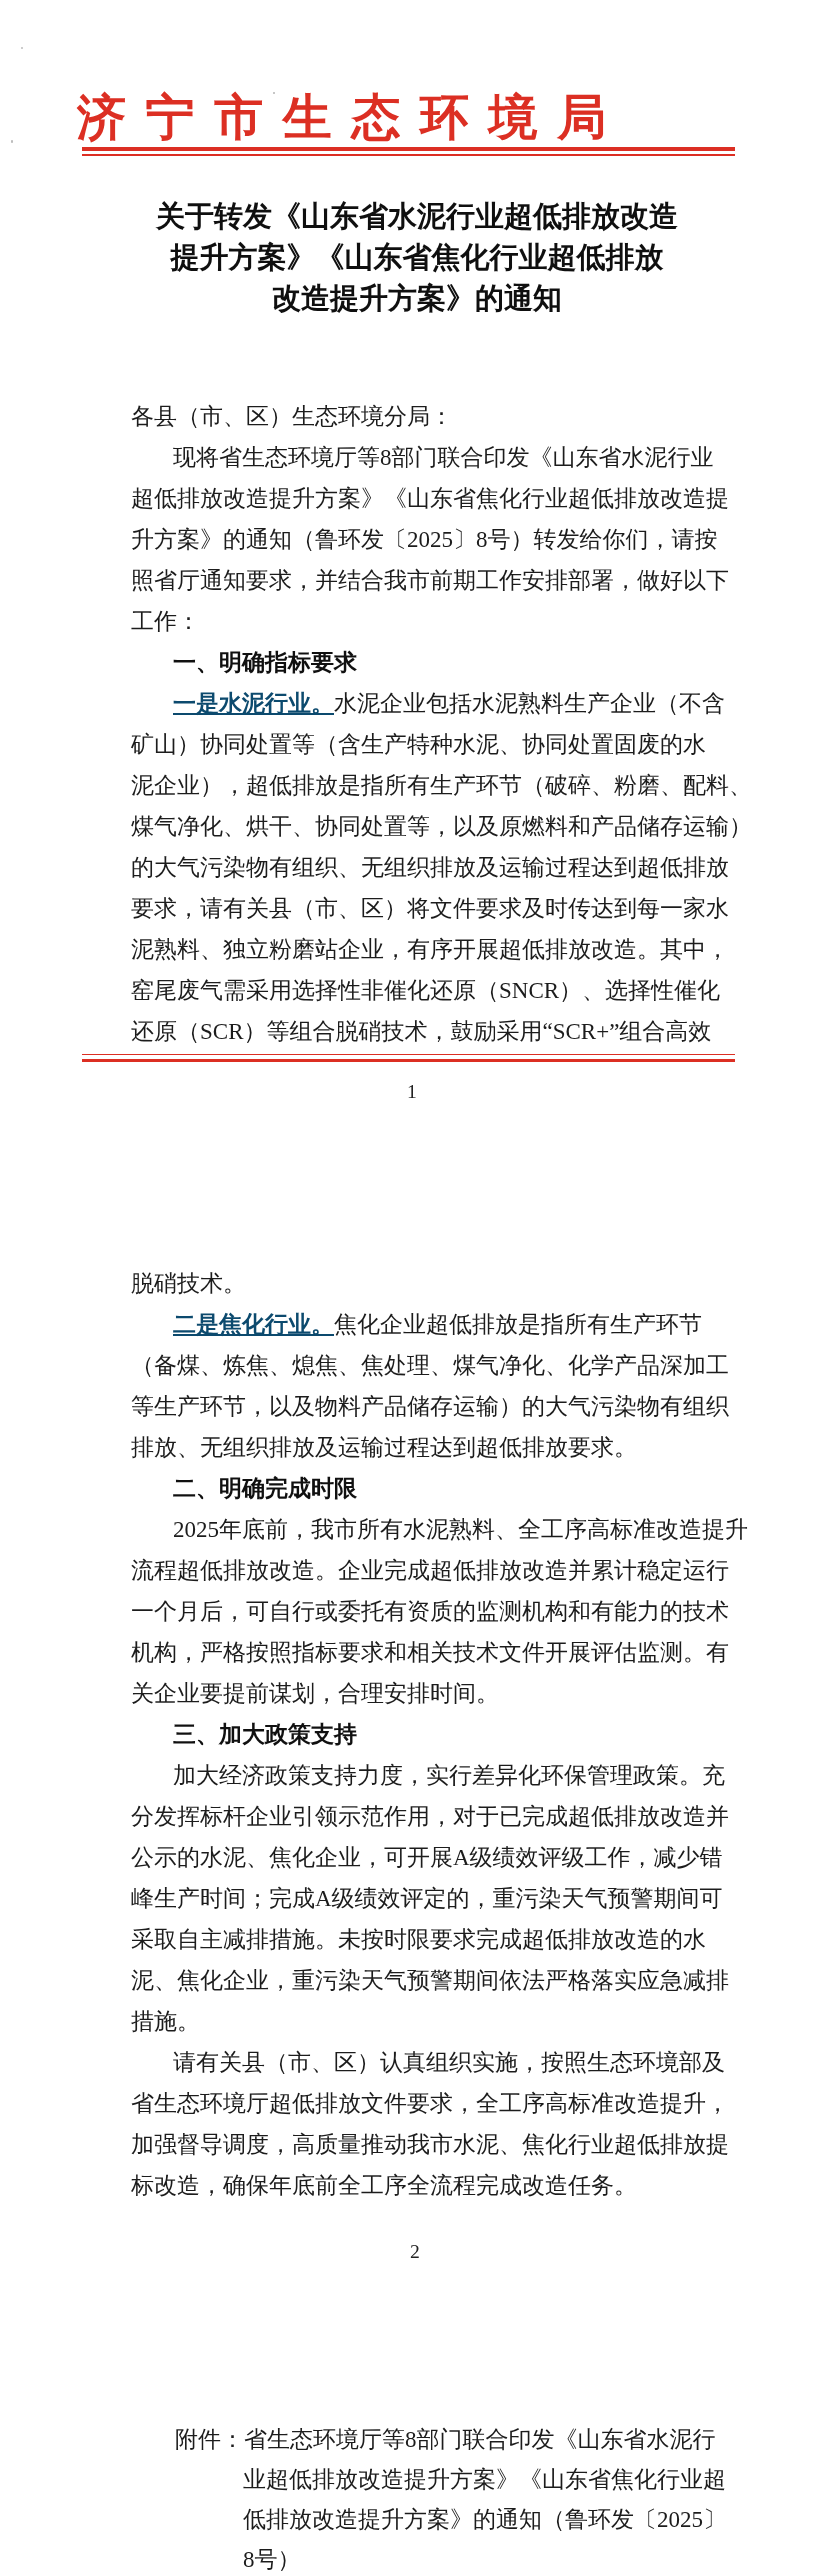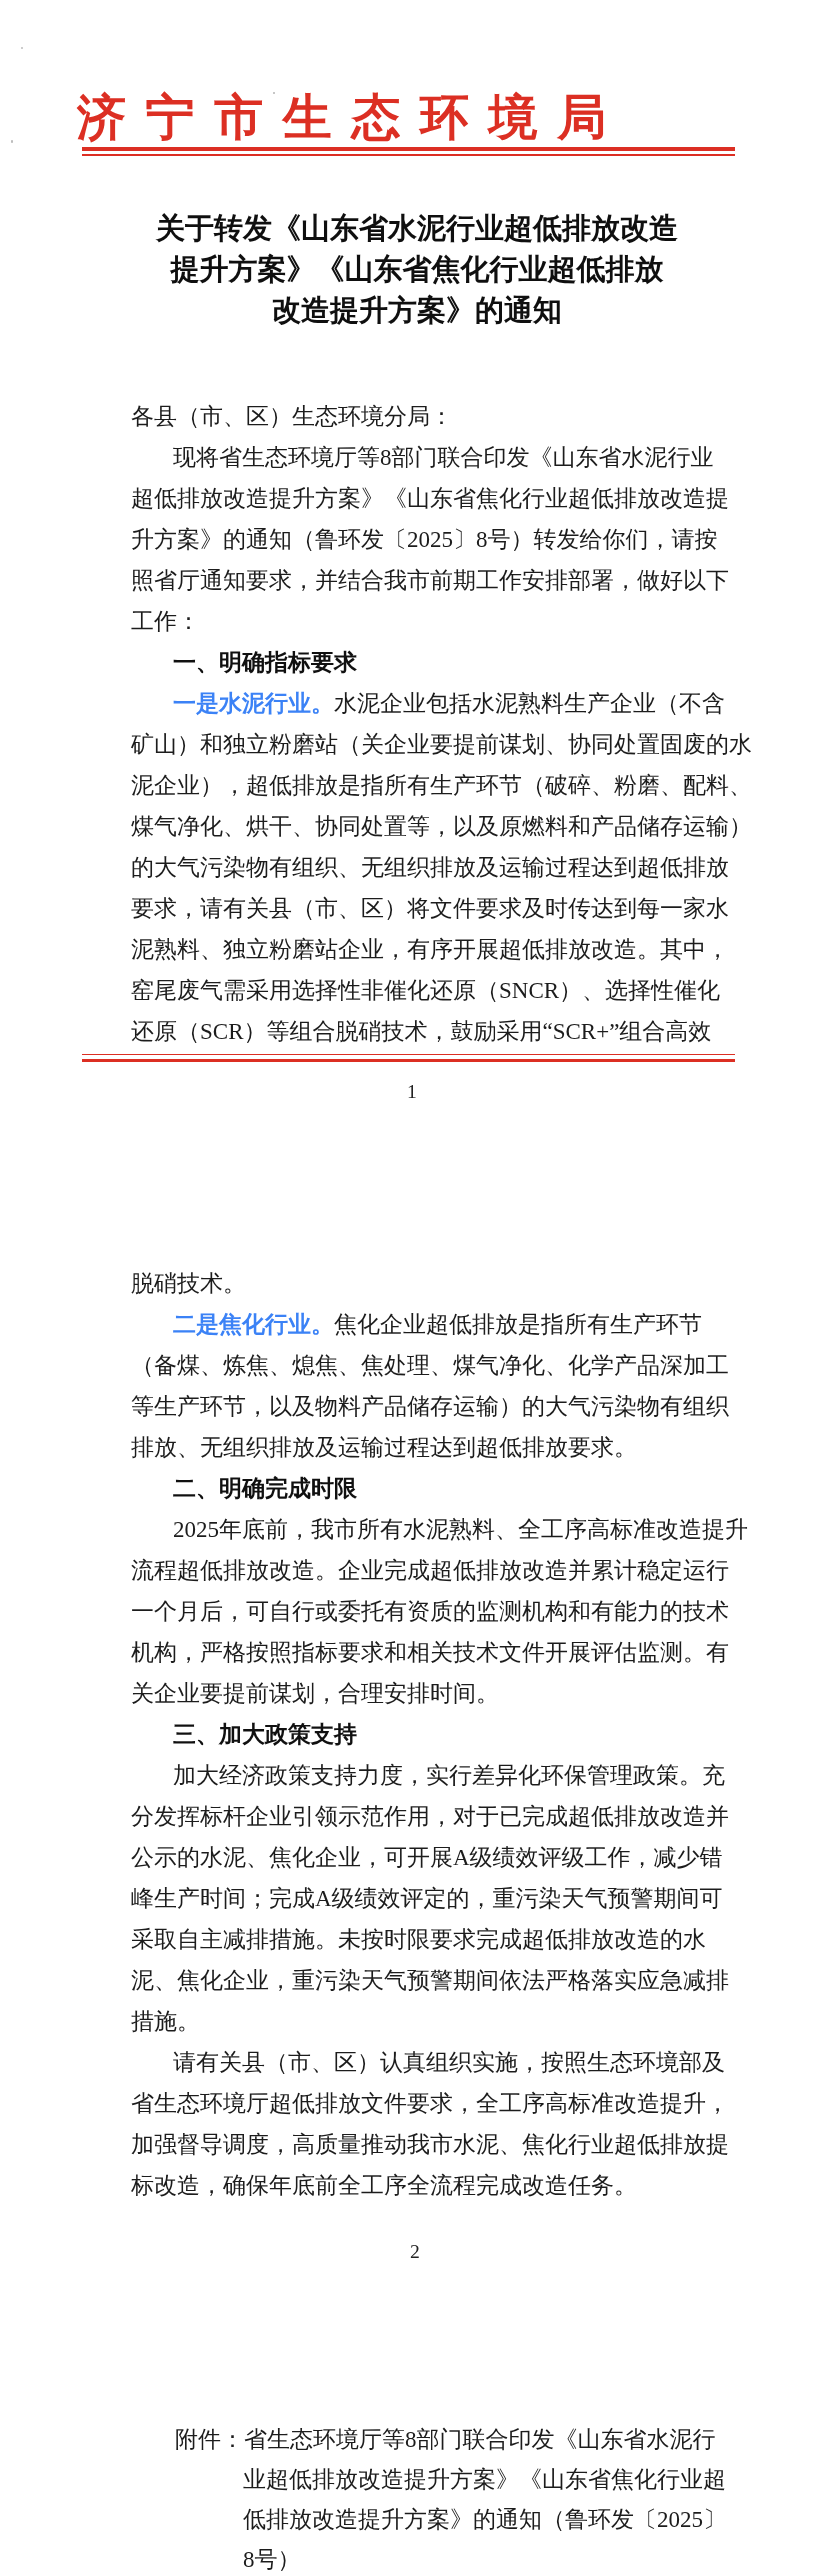--- a/index.html
+++ b/index.html
@@ -18,34 +18,34 @@
     font-size:49px;font-weight:bold;color:var(--red);
     letter-spacing:19.6px;white-space:nowrap;line-height:1;
   }
   .rule{position:absolute;left:82px;width:653px;background:var(--red);}
   .rule-top-thick{top:147px;height:3.6px;}
   .rule-top-thin{top:154px;height:1.5px;}
   .rule-foot-thin{top:1054px;height:1px;}
   .rule-foot-thick{top:1059px;height:3.1px;}
   
   .doc-title{
-    position:absolute;top:208px;left:131px;width:572px;text-align:center;
+    position:absolute;top:196px;left:131px;width:572px;text-align:center;
     font-size:29px;font-weight:bold;color:#0f0f0f;line-height:41px;white-space:nowrap;
   }
   
   .body-block{
     position:absolute;left:131px;font-size:23px;line-height:41px;
     color:var(--ink);white-space:nowrap;
   }
   #body-page1{top:396px;}
   #body-page2{top:1263px;}
   .doc-line{height:41px;}
   .doc-line.indent{padding-left:42px;}
   .doc-line.heading{font-weight:bold;font-family:"Liberation Sans",sans-serif;color:#101010;}
-  .lead-bold{font-weight:bold;font-family:"Liberation Sans",sans-serif;color:#3b82f6;}
+  .lead-bold{font-weight:bold;font-family:"Liberation Sans",sans-serif;color:#0c4a6e;text-decoration:underline;}
   
   .attachment{
     position:absolute;left:175px;top:2420px;font-size:23px;line-height:40px;
     color:var(--ink);white-space:nowrap;
   }
   .attachment .doc-line{height:40px;padding-left:68px;}
   .attachment .doc-line.first{padding-left:0;}
   
   .page-num{position:absolute;font-size:19.6px;color:#222;line-height:1;}
   #pagenum-1{left:407px;top:1082px;}
@@ -72,21 +72,21 @@
 
   <div class="body-block" id="body-page1">
       <div class="doc-line">各县（市、区）生态环境分局：</div>
       <div class="doc-line indent">现将省生态环境厅等8部门联合印发《山东省水泥行业</div>
       <div class="doc-line">超低排放改造提升方案》《山东省焦化行业超低排放改造提</div>
       <div class="doc-line">升方案》的通知（鲁环发〔2025〕8号）转发给你们，请按</div>
       <div class="doc-line">照省厅通知要求，并结合我市前期工作安排部署，做好以下</div>
       <div class="doc-line">工作：</div>
       <div class="doc-line indent heading">一、明确指标要求</div>
       <div class="doc-line indent"><span class="lead-bold">一是水泥行业。</span>水泥企业包括水泥熟料生产企业（不含</div>
-      <div class="doc-line">矿山）和独立粉磨站（关企业要提前谋划、协同处置固废的水</div>
+      <div class="doc-line">矿山）协同处置等（含生产特种水泥、协同处置固废的水</div>
       <div class="doc-line">泥企业），超低排放是指所有生产环节（破碎、粉磨、配料、</div>
       <div class="doc-line">煤气净化、烘干、协同处置等，以及原燃料和产品储存运输）</div>
       <div class="doc-line">的大气污染物有组织、无组织排放及运输过程达到超低排放</div>
       <div class="doc-line">要求，请有关县（市、区）将文件要求及时传达到每一家水</div>
       <div class="doc-line">泥熟料、独立粉磨站企业，有序开展超低排放改造。其中，</div>
       <div class="doc-line">窑尾废气需采用选择性非催化还原（SNCR）、选择性催化</div>
       <div class="doc-line">还原（SCR）等组合脱硝技术，鼓励采用“SCR+”组合高效</div>
     </div>
 
   <div class="rule rule-foot-thin"></div>

